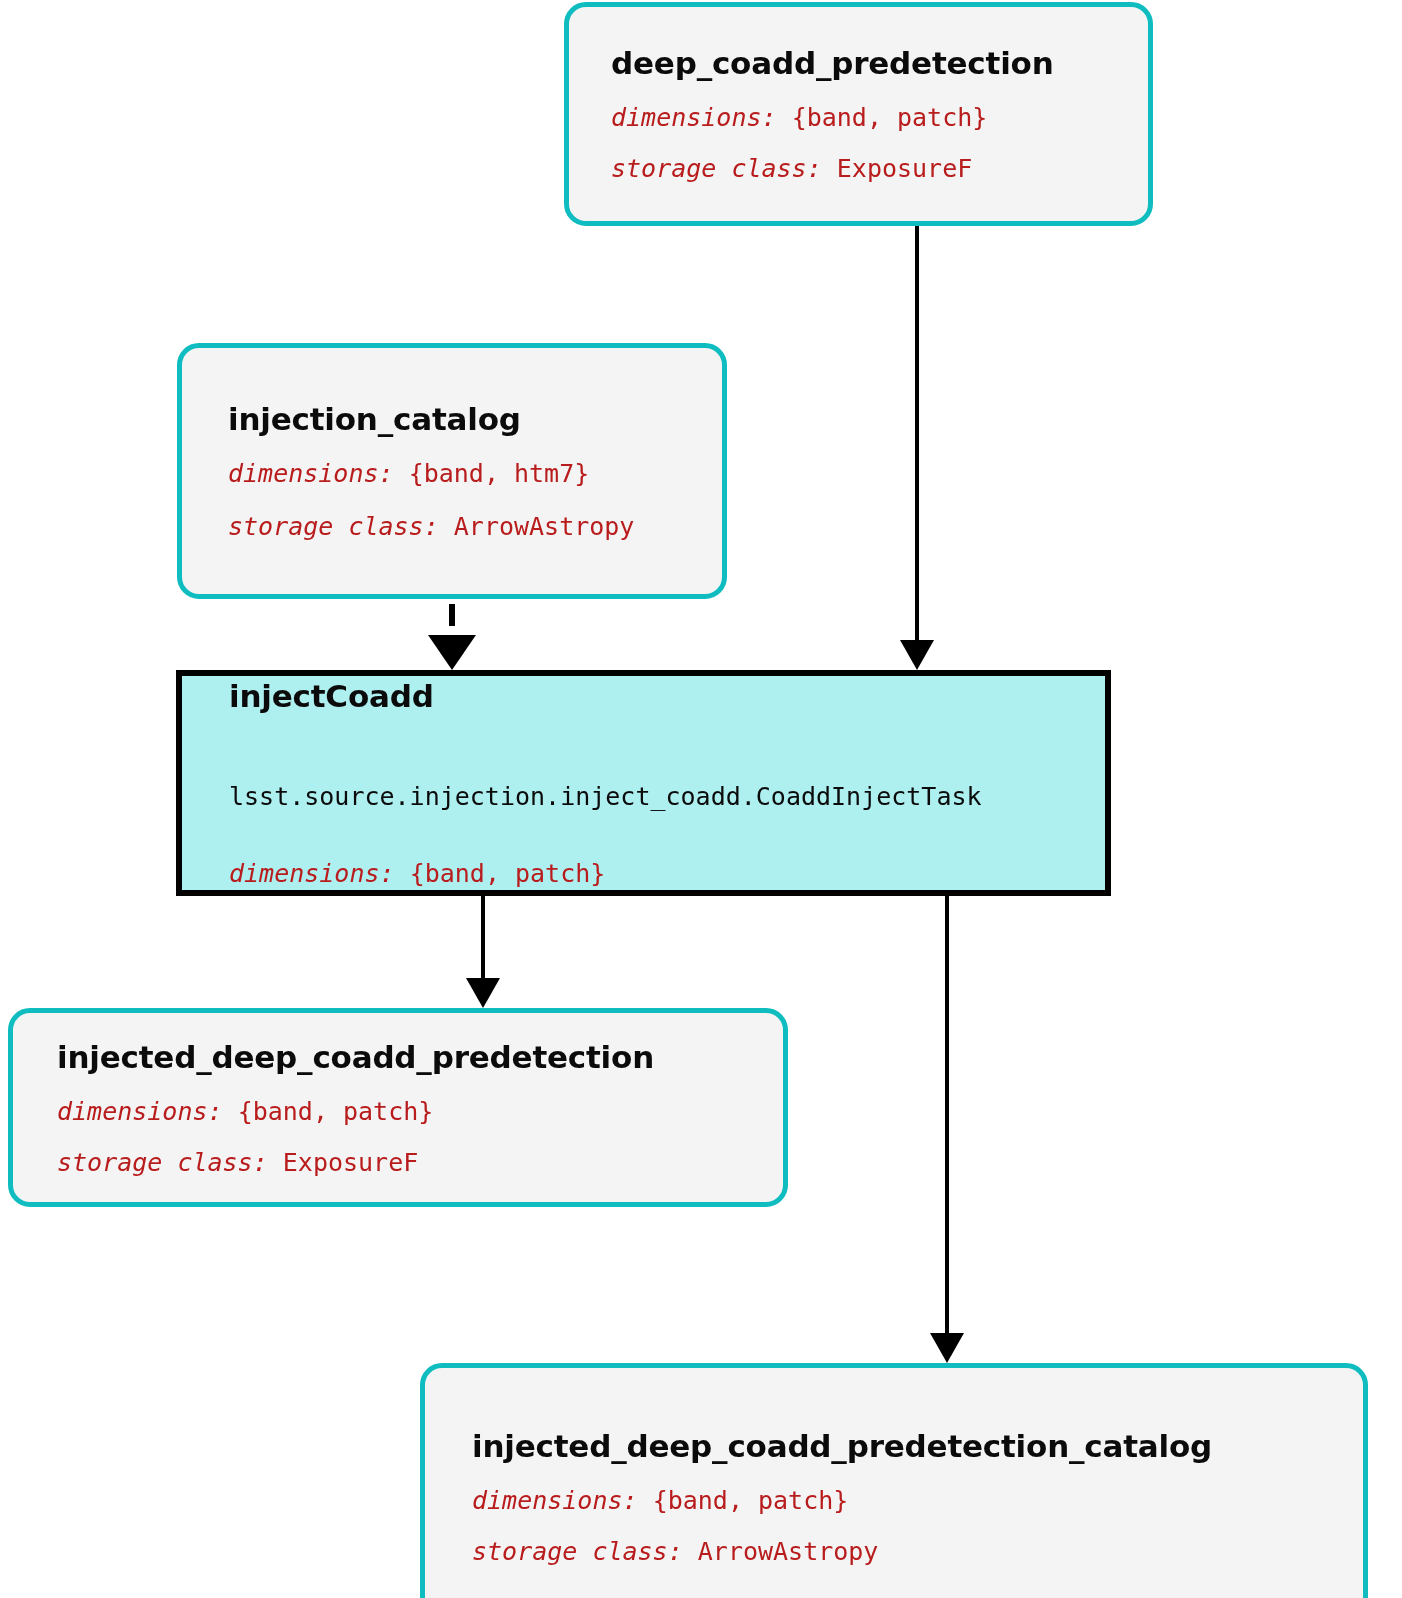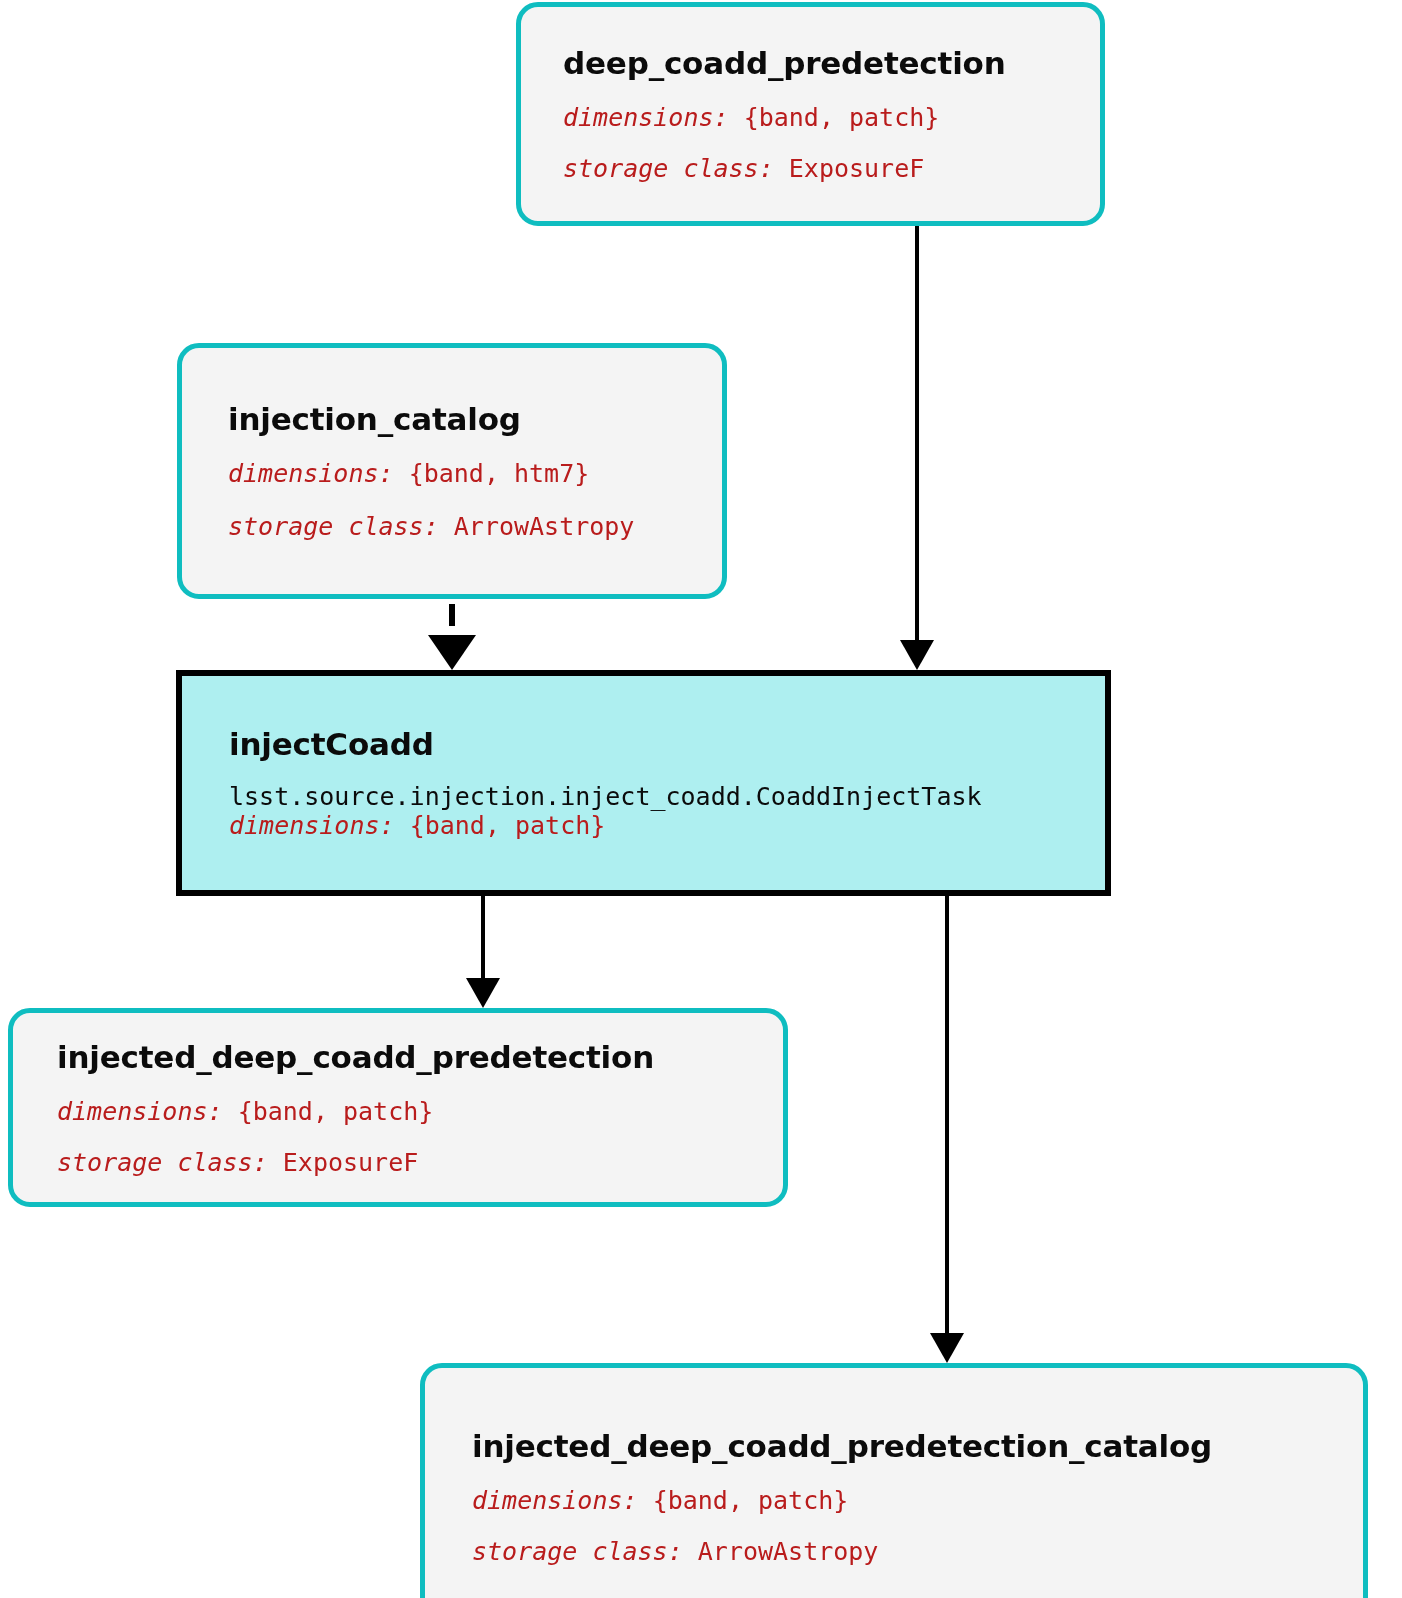--- a/index.html
+++ b/index.html
@@ -72,38 +72,39 @@
   }
   .node-classpath {
     font-family: "DejaVu Sans Mono", monospace;
     font-size: 25px;
     color: #0b0b0b;
     white-space: nowrap;
   }
 
   
   #node-deep-coadd-predetection {
-    left: 516px;  top: 2px;    width: 589px;  height: 224px;
+    left: 564px;  top: 2px;    width: 589px;  height: 224px;
     padding: 0 0 0 42px;
   }
   #node-deep-coadd-predetection .node-title { margin-bottom: 22px; }
   #node-deep-coadd-predetection .node-row { margin-bottom: 22px; }
   #node-deep-coadd-predetection .node-row:last-child { margin-bottom: 0; }
 
   #node-injection-catalog {
     left: 177px; top: 343px;  width: 550px;  height: 256px;
     padding: 0 0 0 46px;
   }
   #node-injection-catalog .node-title { margin-bottom: 22px; }
   #node-injection-catalog .node-row { margin-bottom: 24px; }
   #node-injection-catalog .node-row:last-child { margin-bottom: 0; }
 
   #node-inject-coadd {
     left: 176px; top: 670px;  width: 935px;  height: 226px;
     padding: 0 0 0 47px;
+    gap: 48px;
   }
   #node-inject-coadd .node-title { margin-bottom: 20px; }
   #node-inject-coadd .node-classpath { }
 
   #node-injected-deep-coadd-predetection {
     left: 8px;   top: 1008px; width: 780px;  height: 199px;
     padding: 0 0 0 44px;
   }
   #node-injected-deep-coadd-predetection .node-title { margin-bottom: 22px; }
   #node-injected-deep-coadd-predetection .node-row { margin-bottom: 22px; }

